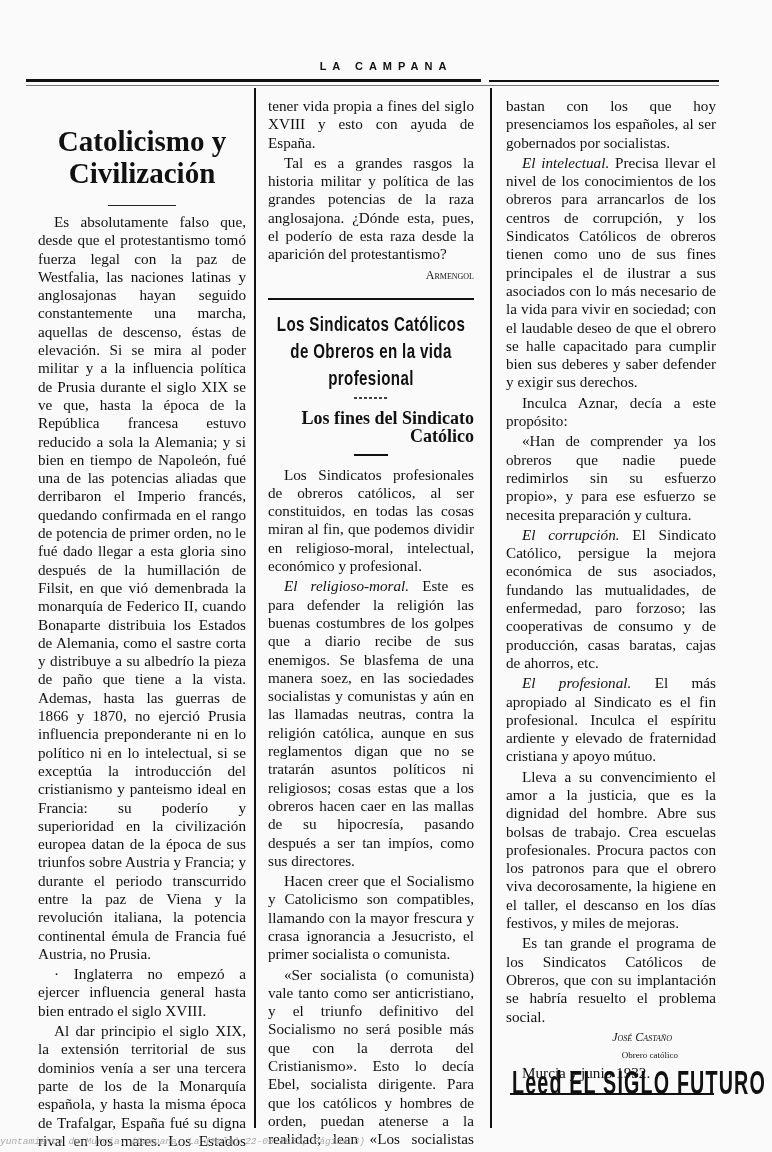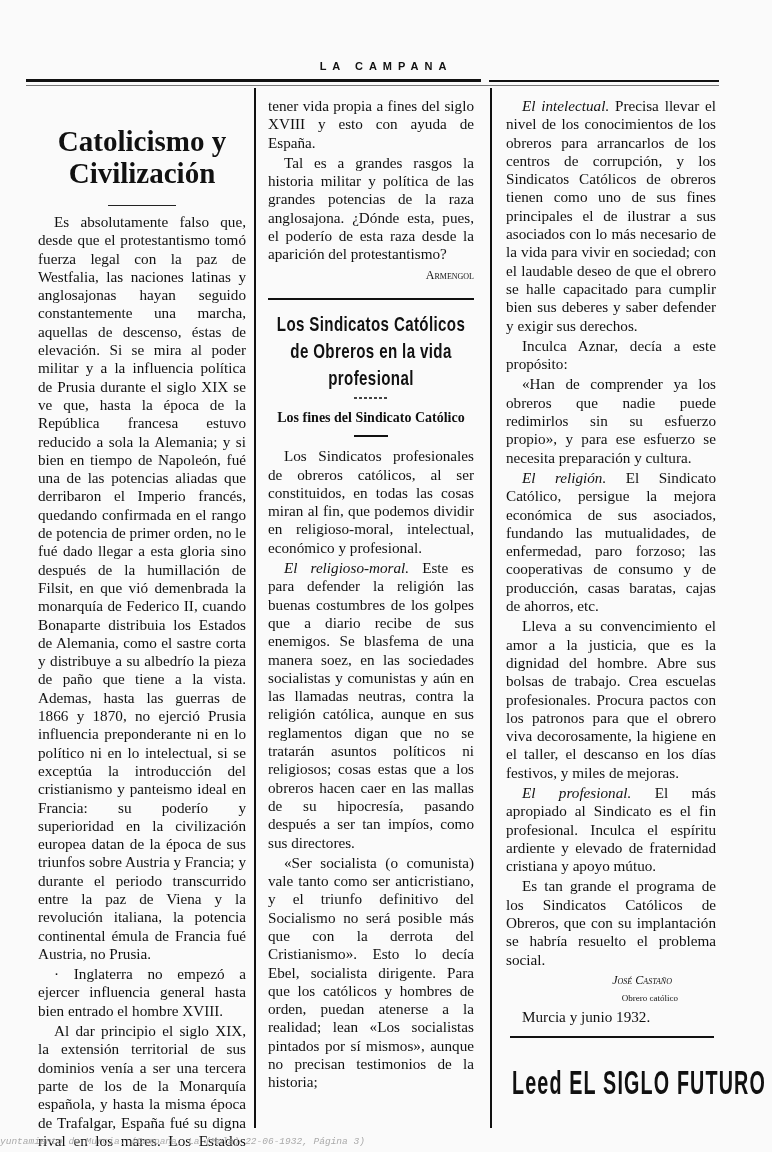--- a/index.html
+++ b/index.html
@@ -33,21 +33,21 @@
     font-size: 29px; line-height: 32px; text-align: center; margin: 0 0 6px 0;
   }
   .ornament { text-align: center; margin: 6px 0 10px 0; height: 8px; position: relative; }
   .ornament span { display: inline-block; width: 68px; height: 1px; background: #222; vertical-align: middle; }
   .title2 {
     font-family: "Liberation Sans", "DejaVu Sans", sans-serif; font-weight: bold;
     font-size: 21px; line-height: 27px; text-align: center; letter-spacing: 0.5px;
     transform: scaleX(0.72); transform-origin: center; margin: 0 -40px;
   }
   .subtitle {
-    text-align: center; font-weight: bold; font-size: 14px; margin: 10px 0 6px 0;
+    text-align: right; font-weight: bold; font-size: 18px; margin: 10px 0 6px 0;
   }
   .short-rule { width: 34px; height: 2px; background: #111; margin: 8px auto 10px auto; }
   .dash-rule { width: 34px; height: 2px; margin: 6px auto 4px auto;
     background: repeating-linear-gradient(90deg, #444 0 3px, transparent 3px 5px); }
   .signature { text-align: right; font-variant: small-caps; font-size: 12px; margin-top: 2px; }
   .signature-sub { text-align: right; font-size: 9px; margin-right: 38px; }
   .hr-black { height: 2px; background: #111; margin: 10px 0; }
   em { font-style: italic; }
   .ad {
     position: absolute; left: 512px; top: 1062px; width: 210px;
@@ -72,48 +72,50 @@
 <div class="col-sep" style="left:254px; top:88px; height:1040px;"></div>
 <div class="col-sep" style="left:490px; top:88px; height:1040px;"></div>
 
 <div class="col" style="left:38px; top:100px; width:208px;margin-top:25px;">
   <div class="title1">
     <div>Catolicismo y</div>
     <div>Civilización</div>
   </div>
   <div class="ornament"><span></span></div>
   <p>Es absolutamente falso que, desde que el protestantismo tomó fuerza legal con la paz de Westfalia, las naciones latinas y anglosajonas hayan seguido constantemente una marcha, aquellas de descenso, éstas de elevación. Si se mira al poder militar y a la influencia política de Prusia durante el siglo XIX se ve que, hasta la época de la República francesa estuvo reducido a sola la Alemania; y si bien en tiempo de Napoleón, fué una de las potencias aliadas que derribaron el Imperio francés, quedando confirmada en el rango de potencia de primer orden, no le fué dado llegar a esta gloria sino después de la humillación de Filsit, en que vió demenbrada la monarquía de Federico II, cuando Bonaparte distribuia los Estados de Alemania, como el sastre corta y distribuye a su albedrío la pieza de paño que tiene a la vista. Ademas, hasta las guerras de 1866 y 1870, no ejerció Prusia influencia preponderante ni en lo político ni en lo intelectual, si se exceptúa la introducción del cristianismo y panteismo ideal en Francia: su poderío y superioridad en la civilización europea datan de la época de sus triunfos sobre Austria y Francia; y durante el periodo transcurrido entre la paz de Viena y la revolución italiana, la potencia continental émula de Francia fué Austria, no Prusia.</p>
-  <p>· Inglaterra no empezó a ejercer influencia general hasta bien entrado el hombre XVIII.</p>
+  <p>· Inglaterra no empezó a ejercer influencia general hasta bien entrado el siglo XVIII.</p>
   <p>Al dar principio el siglo XIX, la extensión territorial de sus dominios venía a ser una tercera parte de los de la Monarquía española, y hasta la misma época de Trafalgar, España fué su digna rival en los mares. Los Estados Unidos empezaron a</p>
 </div>
 
 <div class="col" style="left:268px; top:97px; width:206px;">
   <p class="noindent">tener vida propia a fines del siglo XVIII y esto con ayuda de España.</p>
   <p>Tal es a grandes rasgos la historia militar y política de las grandes potencias de la raza anglosajona. ¿Dónde esta, pues, el poderío de esta raza desde la aparición del protestantismo?</p>
   <div class="signature">Armengol</div>
   <div class="hr-black" style="margin-top:14px;"></div>
   <div class="title2">Los Sindicatos Católicos de Obreros en la vida profesional</div>
   <div class="dash-rule"></div>
   <div class="subtitle">Los fines del Sindicato Católico</div>
   <div class="short-rule"></div>
   <div id="col2-paras">
       <p><span>Los Sindicatos profesionales de obreros católicos, al ser constituidos, en todas las cosas miran al fin, que podemos dividir en religioso-moral, intelectual, económico y profesional.</span></p>
       <p><em>El religioso-moral.</em><span> Este es para defender la religión las buenas costumbres de los golpes que a diario recibe de sus enemigos. Se blasfema de una manera soez, en las sociedades socialistas y comunistas y aún en las llamadas neutras, contra la religión católica, aunque en sus reglamentos digan que no se tratarán asuntos políticos ni religiosos; cosas estas que a los obreros hacen caer en las mallas de su hipocresía, pasando después a ser tan impíos, como sus directores.</span></p>
+      <p><span>Hacen creer que el Socialismo y Catolicismo son compatibles, llamando con la mayor frescura y crasa ignorancia a Jesucristo, el primer socialista o comunista.</span></p>
       <p><span>«Ser socialista (o comunista) vale tanto como ser anticristiano, y el triunfo definitivo del Socialismo no será posible más que con la derrota del Cristianismo». Esto lo decía Ebel, socialista dirigente. Para que los católicos y hombres de orden, puedan atenerse a la realidad; lean «Los socialistas pintados por sí mismos», aunque no precisan testimonios de la historia;</span></p>
     </div>
 </div>
 
 <div class="col" style="left:506px; top:97px; width:210px;">
   <div id="col3-paras">
+      <p class="noindent"><span>bastan con los que hoy presenciamos los españoles, al ser gobernados por socialistas.</span></p>
       <p><em>El intelectual.</em><span> Precisa llevar el nivel de los conocimientos de los obreros para arrancarlos de los centros de corrupción, y los Sindicatos Católicos de obreros tienen como uno de sus fines principales el de ilustrar a sus asociados con lo más necesario de la vida para vivir en sociedad; con el laudable deseo de que el obrero se halle capacitado para cumplir bien sus deberes y saber defender y exigir sus derechos.</span></p>
       <p><span>Inculca Aznar, decía a este propósito:</span></p>
       <p><span>«Han de comprender ya los obreros que nadie puede redimirlos sin su esfuerzo propio», y para ese esfuerzo se necesita preparación y cultura.</span></p>
-      <p><em>El religión.</em><span> El Sindicato Católico, persigue la mejora económica de sus asociados, fundando las mutualidades, de enfermedad, paro forzoso; las cooperativas de consumo y de producción, casas baratas, cajas de ahorros, etc.</span></p>
+      <p><em>El corrupción.</em><span> El Sindicato Católico, persigue la mejora económica de sus asociados, fundando las mutualidades, de enfermedad, paro forzoso; las cooperativas de consumo y de producción, casas baratas, cajas de ahorros, etc.</span></p>
+      <p><em>El profesional.</em><span> El más apropiado al Sindicato es el fin profesional. Inculca el espíritu ardiente y elevado de fraternidad cristiana y apoyo mútuo.</span></p>
       <p><span>Lleva a su convencimiento el amor a la justicia, que es la dignidad del hombre. Abre sus bolsas de trabajo. Crea escuelas profesionales. Procura pactos con los patronos para que el obrero viva decorosamente, la higiene en el taller, el descanso en los días festivos, y miles de mejoras.</span></p>
-      <p><em>El profesional.</em><span> El más apropiado al Sindicato es el fin profesional. Inculca el espíritu ardiente y elevado de fraternidad cristiana y apoyo mútuo.</span></p>
       <p><span>Es tan grande el programa de los Sindicatos Católicos de Obreros, que con su implantación se habría resuelto el problema social.</span></p>
     </div>
   <div class="signature" style="margin-right:44px;font-style:italic;">José Castaño</div>
   <div class="signature-sub">Obrero católico</div>
   <p>Murcia y junio 1932.</p>
   <div class="hr-black" style="width:204px; margin-left:4px;"></div>
 </div>
 
 <div class="ad">Leed EL SIGLO FUTURO</div>
 

